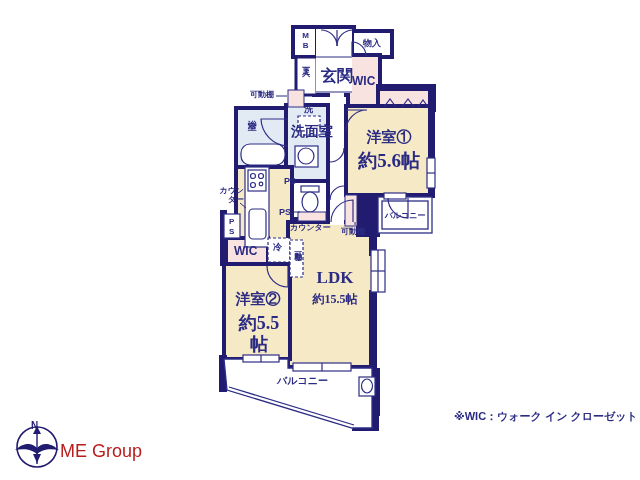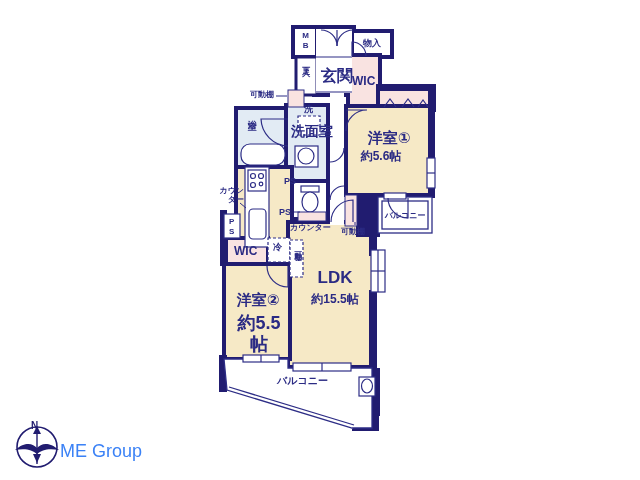--- a/index.html
+++ b/index.html
@@ -2,22 +2,22 @@
 <html><head>
 <meta charset="utf-8">
 <style>
   html,body{margin:0;padding:0;background:#ffffff;}
   #stage{position:relative;width:640px;height:480px;background:#ffffff;overflow:hidden;
          font-family:"Liberation Sans","DejaVu Sans",sans-serif;}
   #plan-svg{position:absolute;left:0;top:0;}
   .lbl{position:absolute;color:#2b2b84;line-height:1.15;white-space:pre-line;
        font-family:"Liberation Sans","DejaVu Sans",sans-serif;font-weight:700;}
   .v{writing-mode:vertical-rl;text-orientation:upright;letter-spacing:1px;}
-  .ctr{text-align:center;}
-  .brand{color:#3b82f6;font-weight:400;}
+  .ctr{text-align:center;font-family:Liberation Serif, serif;}
+  .brand{color:#b91c1c;font-weight:400;}
 </style>
 </head>
 <body>
 
 <div id="stage">
 
   <svg id="plan-svg" width="640" height="480" viewBox="0 0 640 480">
 
     <g stroke="#211c70" stroke-width="4">
 
@@ -153,21 +153,21 @@
   <div class="lbl ctr" style="left:352px;top:38px;width:40px;font-size:9px;">物入</div>
   <div class="lbl v" style="left:301px;top:60px;font-size:8px;">下足入</div>
   <div class="lbl" style="left:321px;top:67px;font-size:16px;">玄関</div>
   <div class="lbl" style="left:352px;top:75px;font-size:12px;">WIC</div>
   <div class="lbl" style="left:250px;top:90px;font-size:8px;">可動棚</div>
   <div class="lbl" style="left:304px;top:104px;font-size:9px;">洗</div>
   <div class="lbl v" style="left:247px;top:113px;font-size:9px;">浴室</div>
   <div class="lbl" style="left:291px;top:123px;font-size:14px;">洗面室</div>
 
   <div class="lbl ctr" style="left:358px;top:129px;width:62px;font-size:15px;">洋室①</div>
-  <div class="lbl ctr" style="left:348px;top:150px;width:66px;font-size:12px;">約5.6帖</div>
+  <div class="lbl ctr" style="left:356px;top:150px;width:66px;font-size:19px;">約5.6帖</div>
 
   <div class="lbl" style="left:284px;top:176px;font-size:9px;">PS</div>
   <div class="lbl" style="left:218px;top:186px;font-size:8px;text-align:right;width:26px;">カウン
 ター</div>
   <div class="lbl v" style="left:227px;top:217px;font-size:8px;">PS</div>
   <div class="lbl" style="left:279px;top:207px;font-size:9px;">PS</div>
   <div class="lbl" style="left:290px;top:223px;font-size:8px;">カウンター</div>
   <div class="lbl" style="left:341px;top:227px;font-size:8px;">可動棚</div>
   <div class="lbl ctr" style="left:383px;top:211px;width:44px;font-size:8px;">バルコニー</div>
 
@@ -175,16 +175,17 @@
   <div class="lbl v" style="left:293px;top:245px;font-size:7.5px;">可動棚</div>
   <div class="lbl" style="left:234px;top:245px;font-size:12px;">WIC</div>
 
   <div class="lbl ctr" style="left:304px;top:268px;width:62px;font-size:17px;">LDK</div>
   <div class="lbl ctr" style="left:299px;top:293px;width:72px;font-size:12px;">約15.5帖</div>
   <div class="lbl ctr" style="left:228px;top:291px;width:60px;font-size:15px;text-align:center;">洋室②</div>
   <div class="lbl ctr" style="left:231px;top:313px;width:56px;font-size:18px;">約5.5帖</div>
 
   <div class="lbl" style="left:277px;top:375px;font-size:10px;">バルコニー</div>
 
+  <div class="lbl" style="left:454px;top:410px;font-size:11px;">※WIC：ウォーク イン クローゼット</div>
   <div class="lbl" style="left:31px;top:420px;font-size:10px;color:#211c70;">N</div>
   <div class="lbl brand" style="left:60px;top:441px;font-size:18px;">ME Group</div>
 
 </div>
 
 </body></html>

